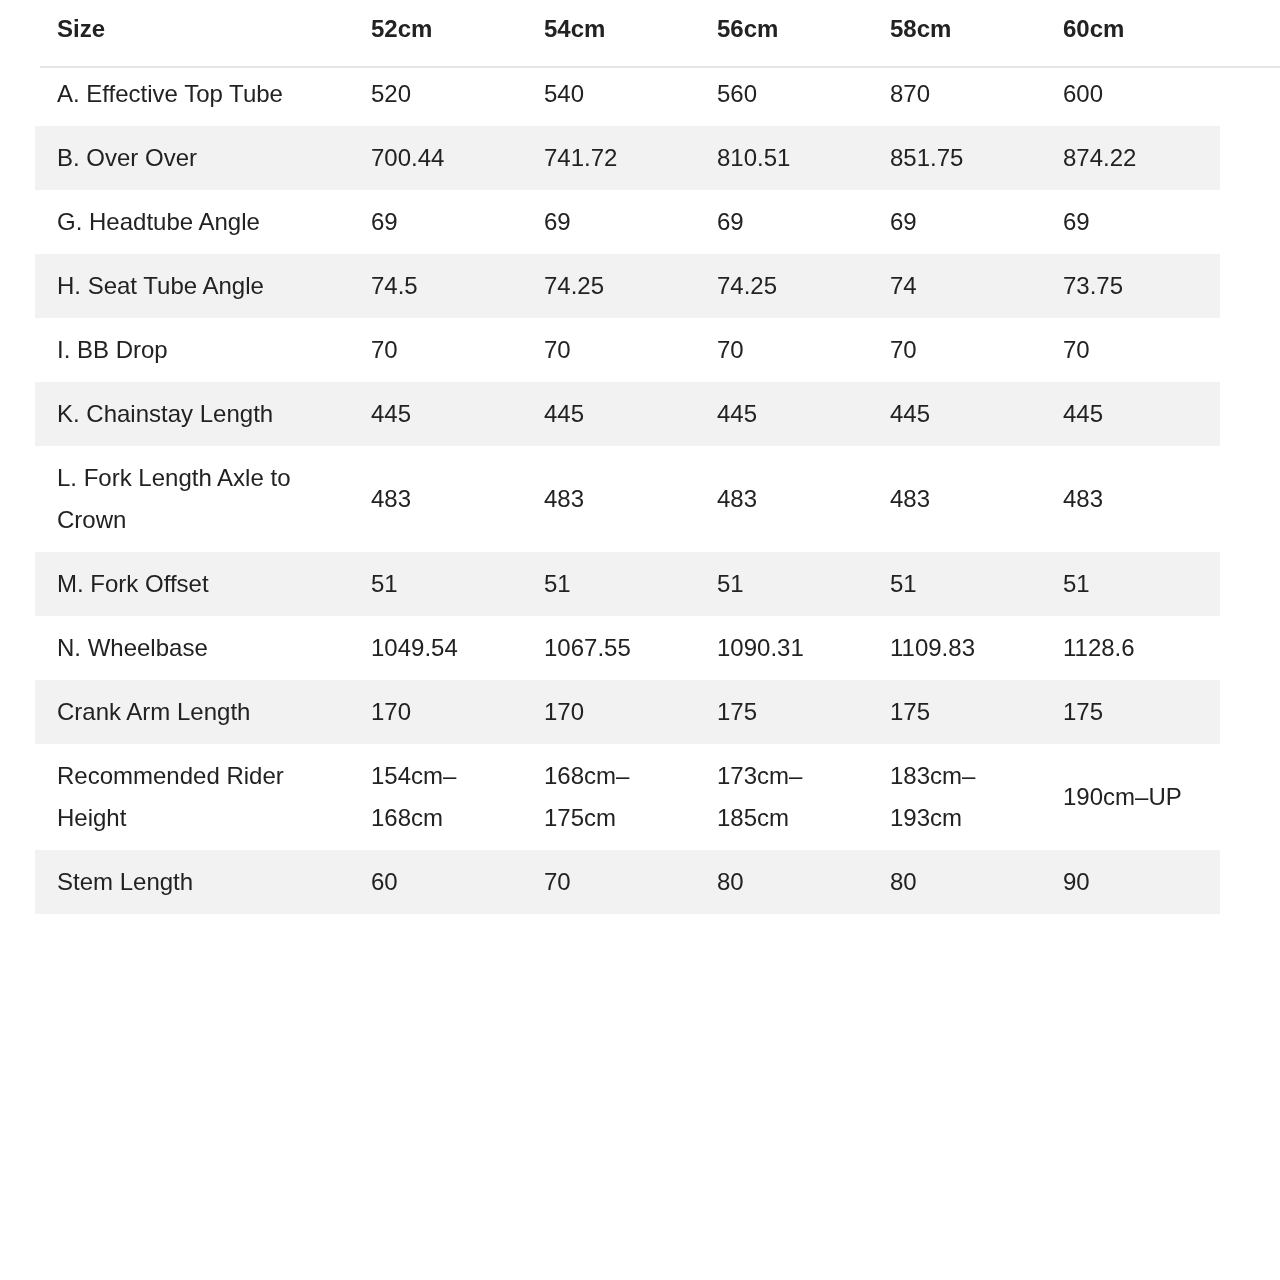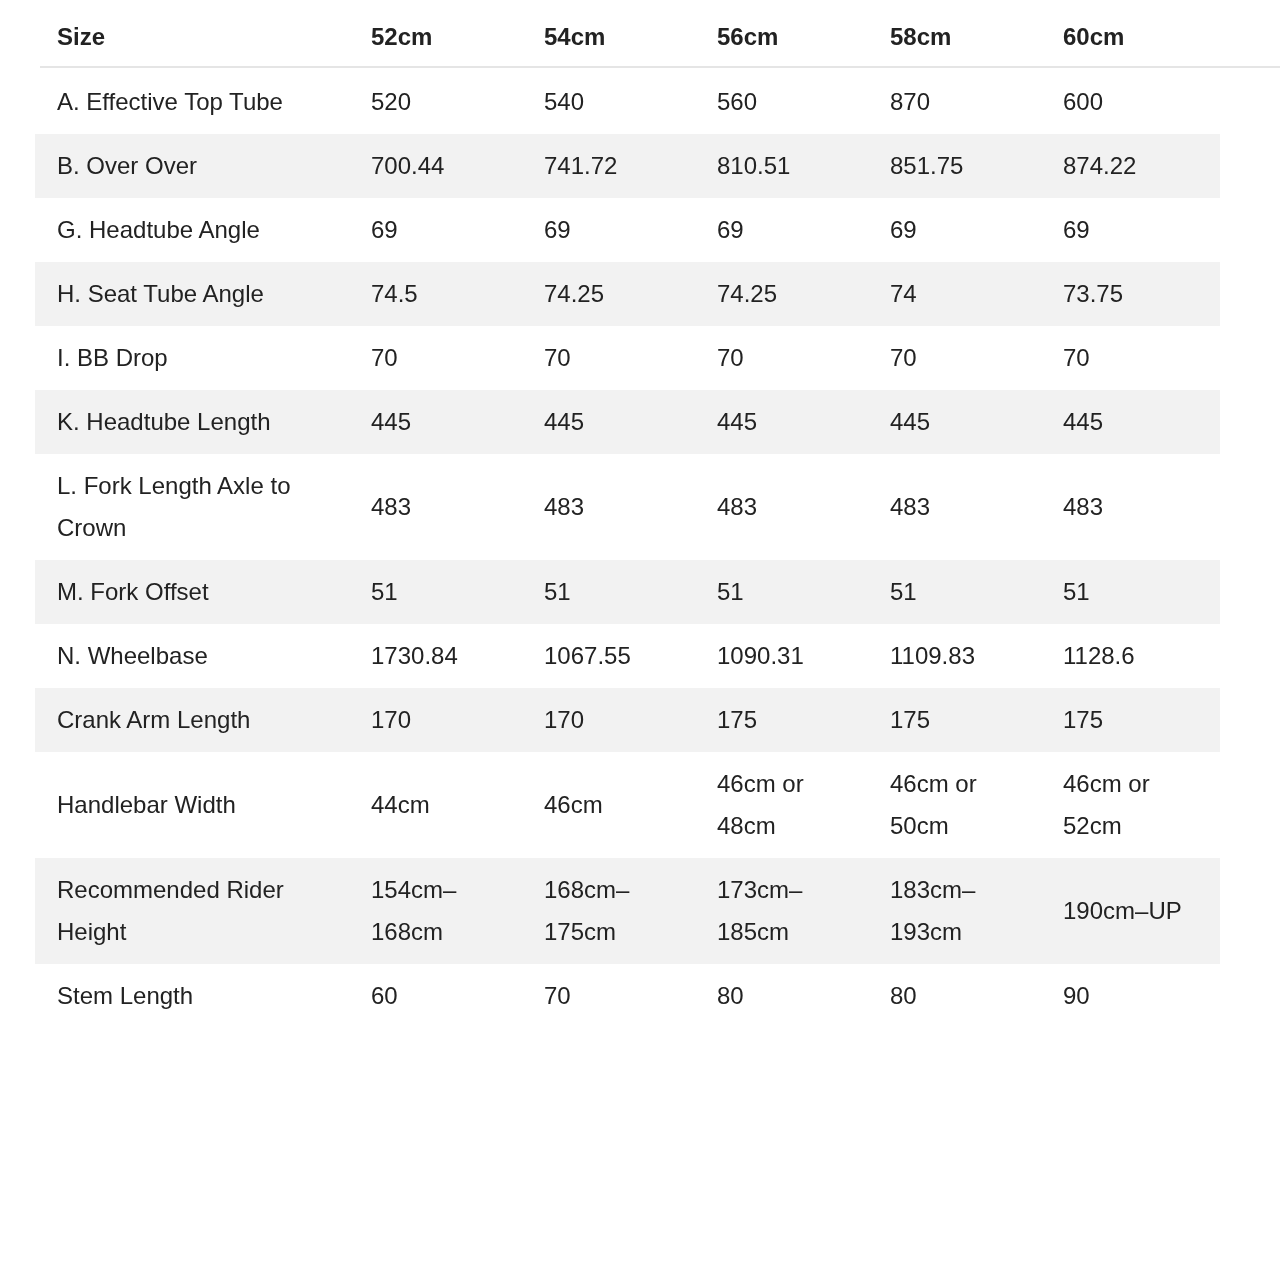--- a/index.html
+++ b/index.html
@@ -28,21 +28,21 @@
   .geo-table td {
     text-align: left;
     vertical-align: middle;
     padding: 11px 8px 11px 22px;
     line-height: 42px;
     white-space: pre-line;
     overflow: hidden;
   }
   .geo-table thead th {
     font-weight: bold;
-    padding-top: 16px;
+    padding-top: 8px;
     padding-bottom: 12px;
   }
   .geo-table tbody tr:nth-child(even) td {
     background: #f2f2f2;
   }
   .header-divider {
     position: absolute;
     left: 40px;
     right: 0;
     top: 66px;
@@ -118,21 +118,21 @@
   <tr>
     <td>I. BB Drop</td>
     <td>70</td>
     <td>70</td>
     <td>70</td>
     <td>70</td>
     <td>70</td>
   </tr>
 
   <tr>
-    <td>K. Headtube Length</td>
+    <td>K. Chainstay Length</td>
     <td>445</td>
     <td>445</td>
     <td>445</td>
     <td>445</td>
     <td>445</td>
   </tr>
 
   <tr>
     <td>L. Fork Length Axle to
 Crown</td>
@@ -147,47 +147,36 @@
     <td>M. Fork Offset</td>
     <td>51</td>
     <td>51</td>
     <td>51</td>
     <td>51</td>
     <td>51</td>
   </tr>
 
   <tr>
     <td>N. Wheelbase</td>
-    <td>1730.84</td>
+    <td>1049.54</td>
     <td>1067.55</td>
     <td>1090.31</td>
     <td>1109.83</td>
     <td>1128.6</td>
   </tr>
 
   <tr>
     <td>Crank Arm Length</td>
     <td>170</td>
     <td>170</td>
     <td>175</td>
     <td>175</td>
     <td>175</td>
   </tr>
 
-  <tr>
-    <td>Handlebar Width</td>
-    <td>44cm</td>
-    <td>46cm</td>
-    <td>46cm or
-48cm</td>
-    <td>46cm or
-50cm</td>
-    <td>46cm or
-52cm</td>
-  </tr>
 
   <tr>
     <td>Recommended Rider
 Height</td>
     <td>154cm–
 168cm</td>
     <td>168cm–
 175cm</td>
     <td>173cm–
 185cm</td>

